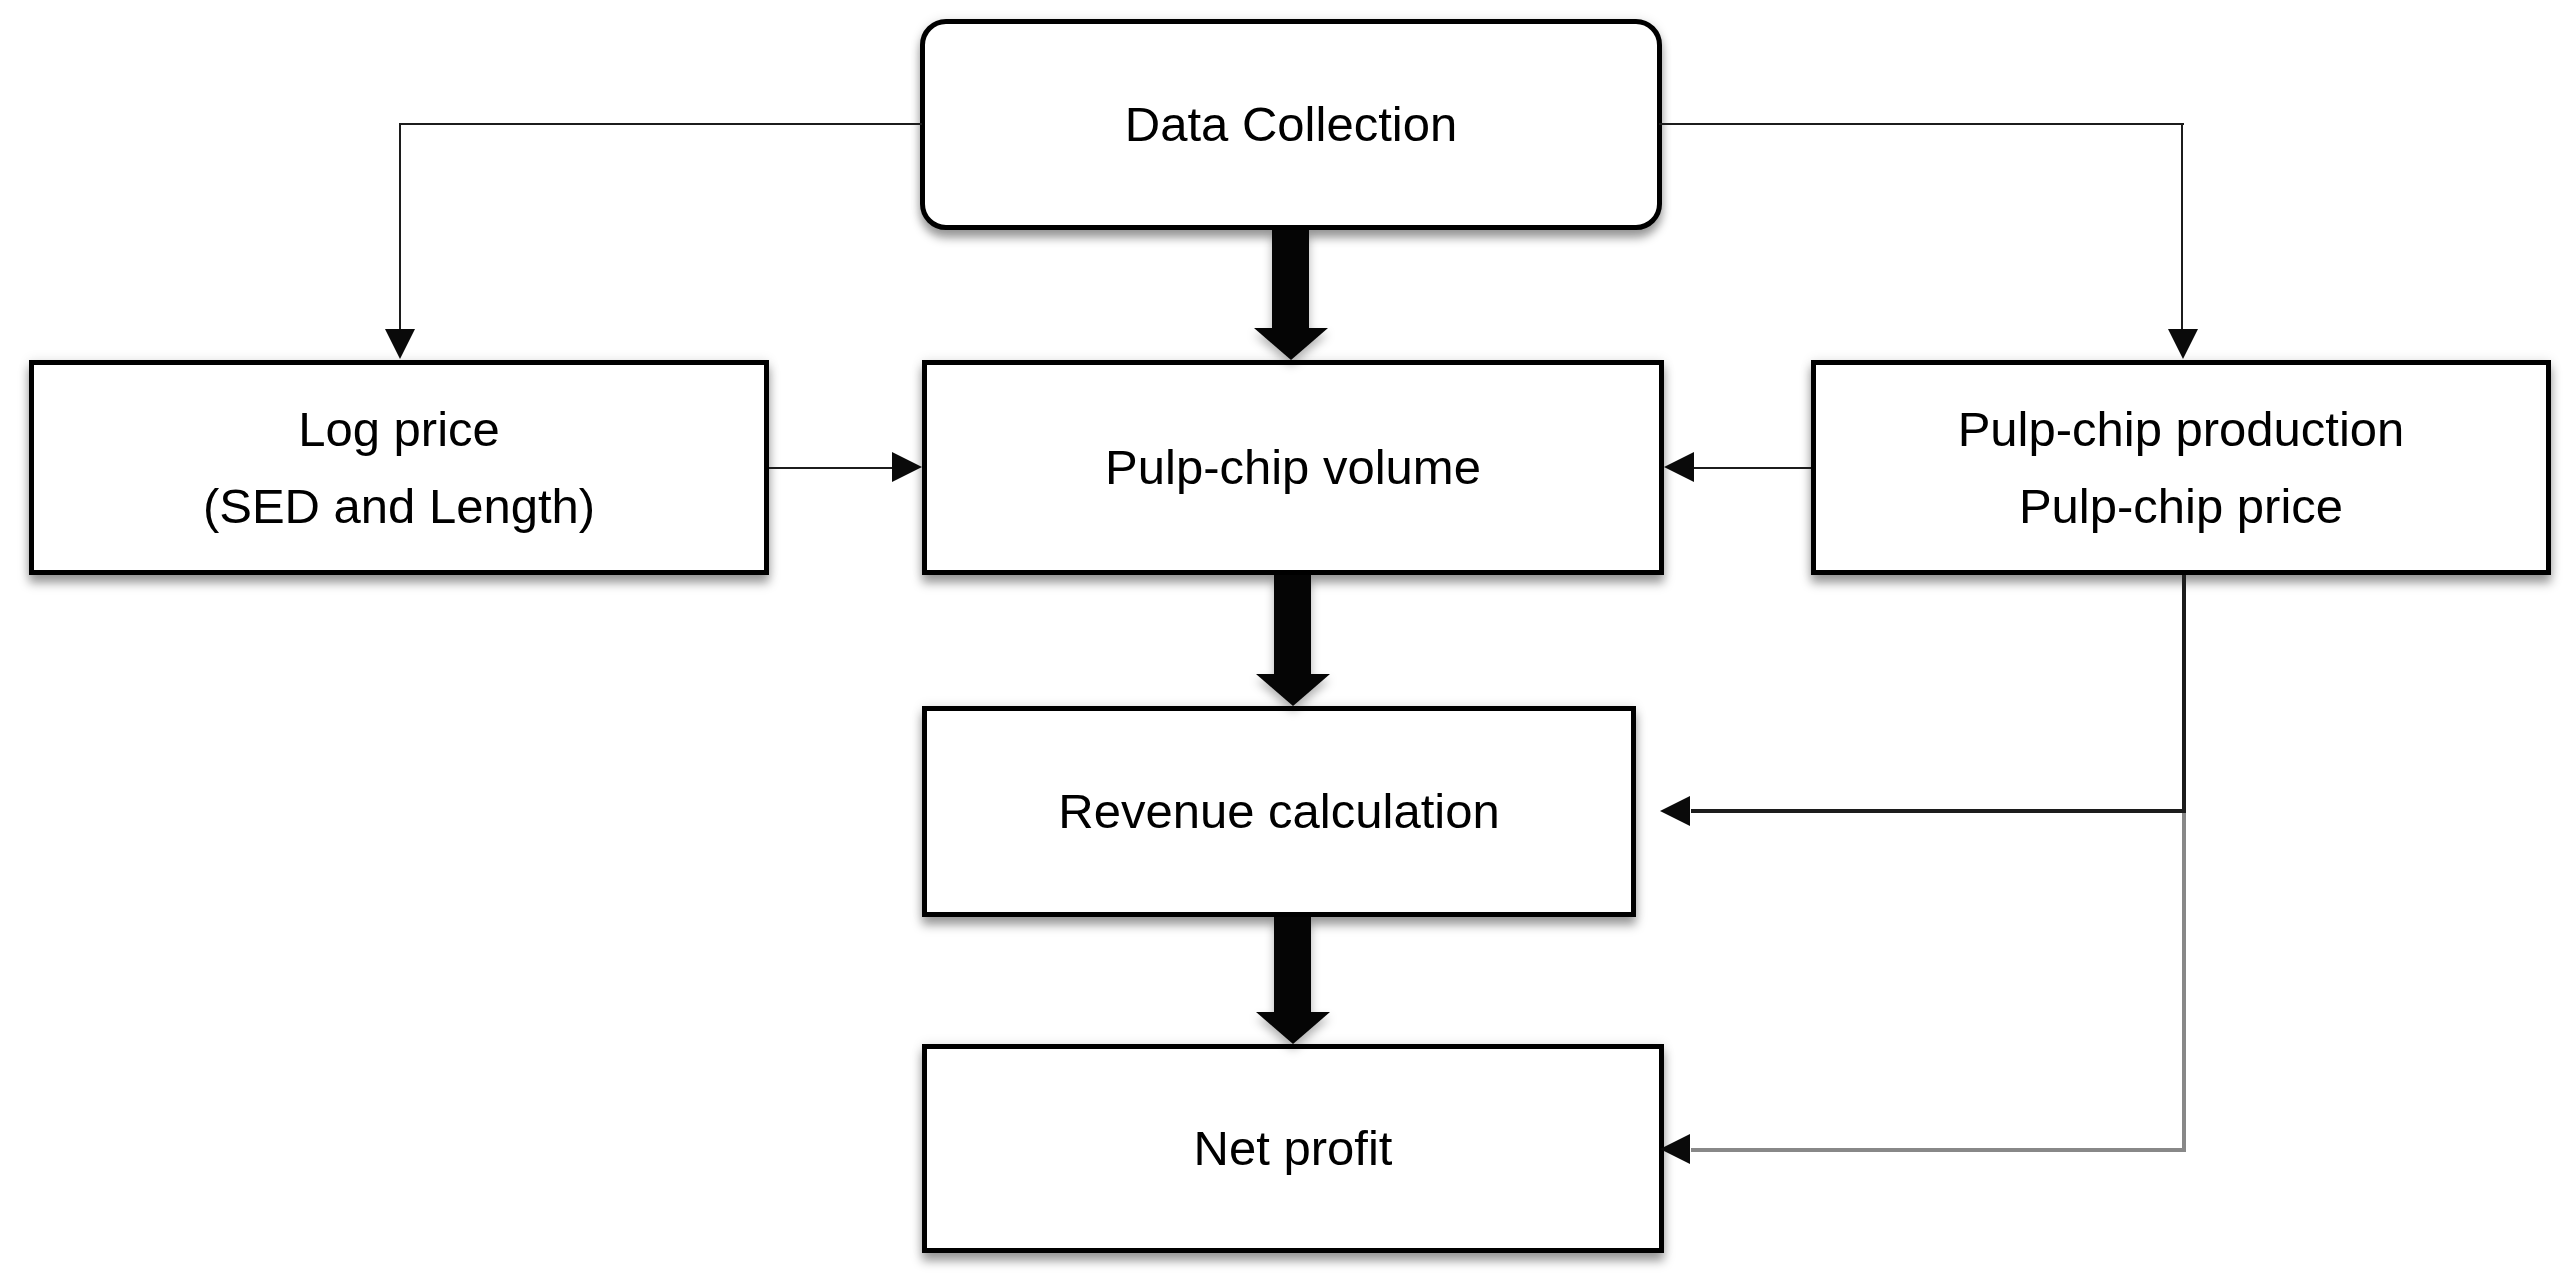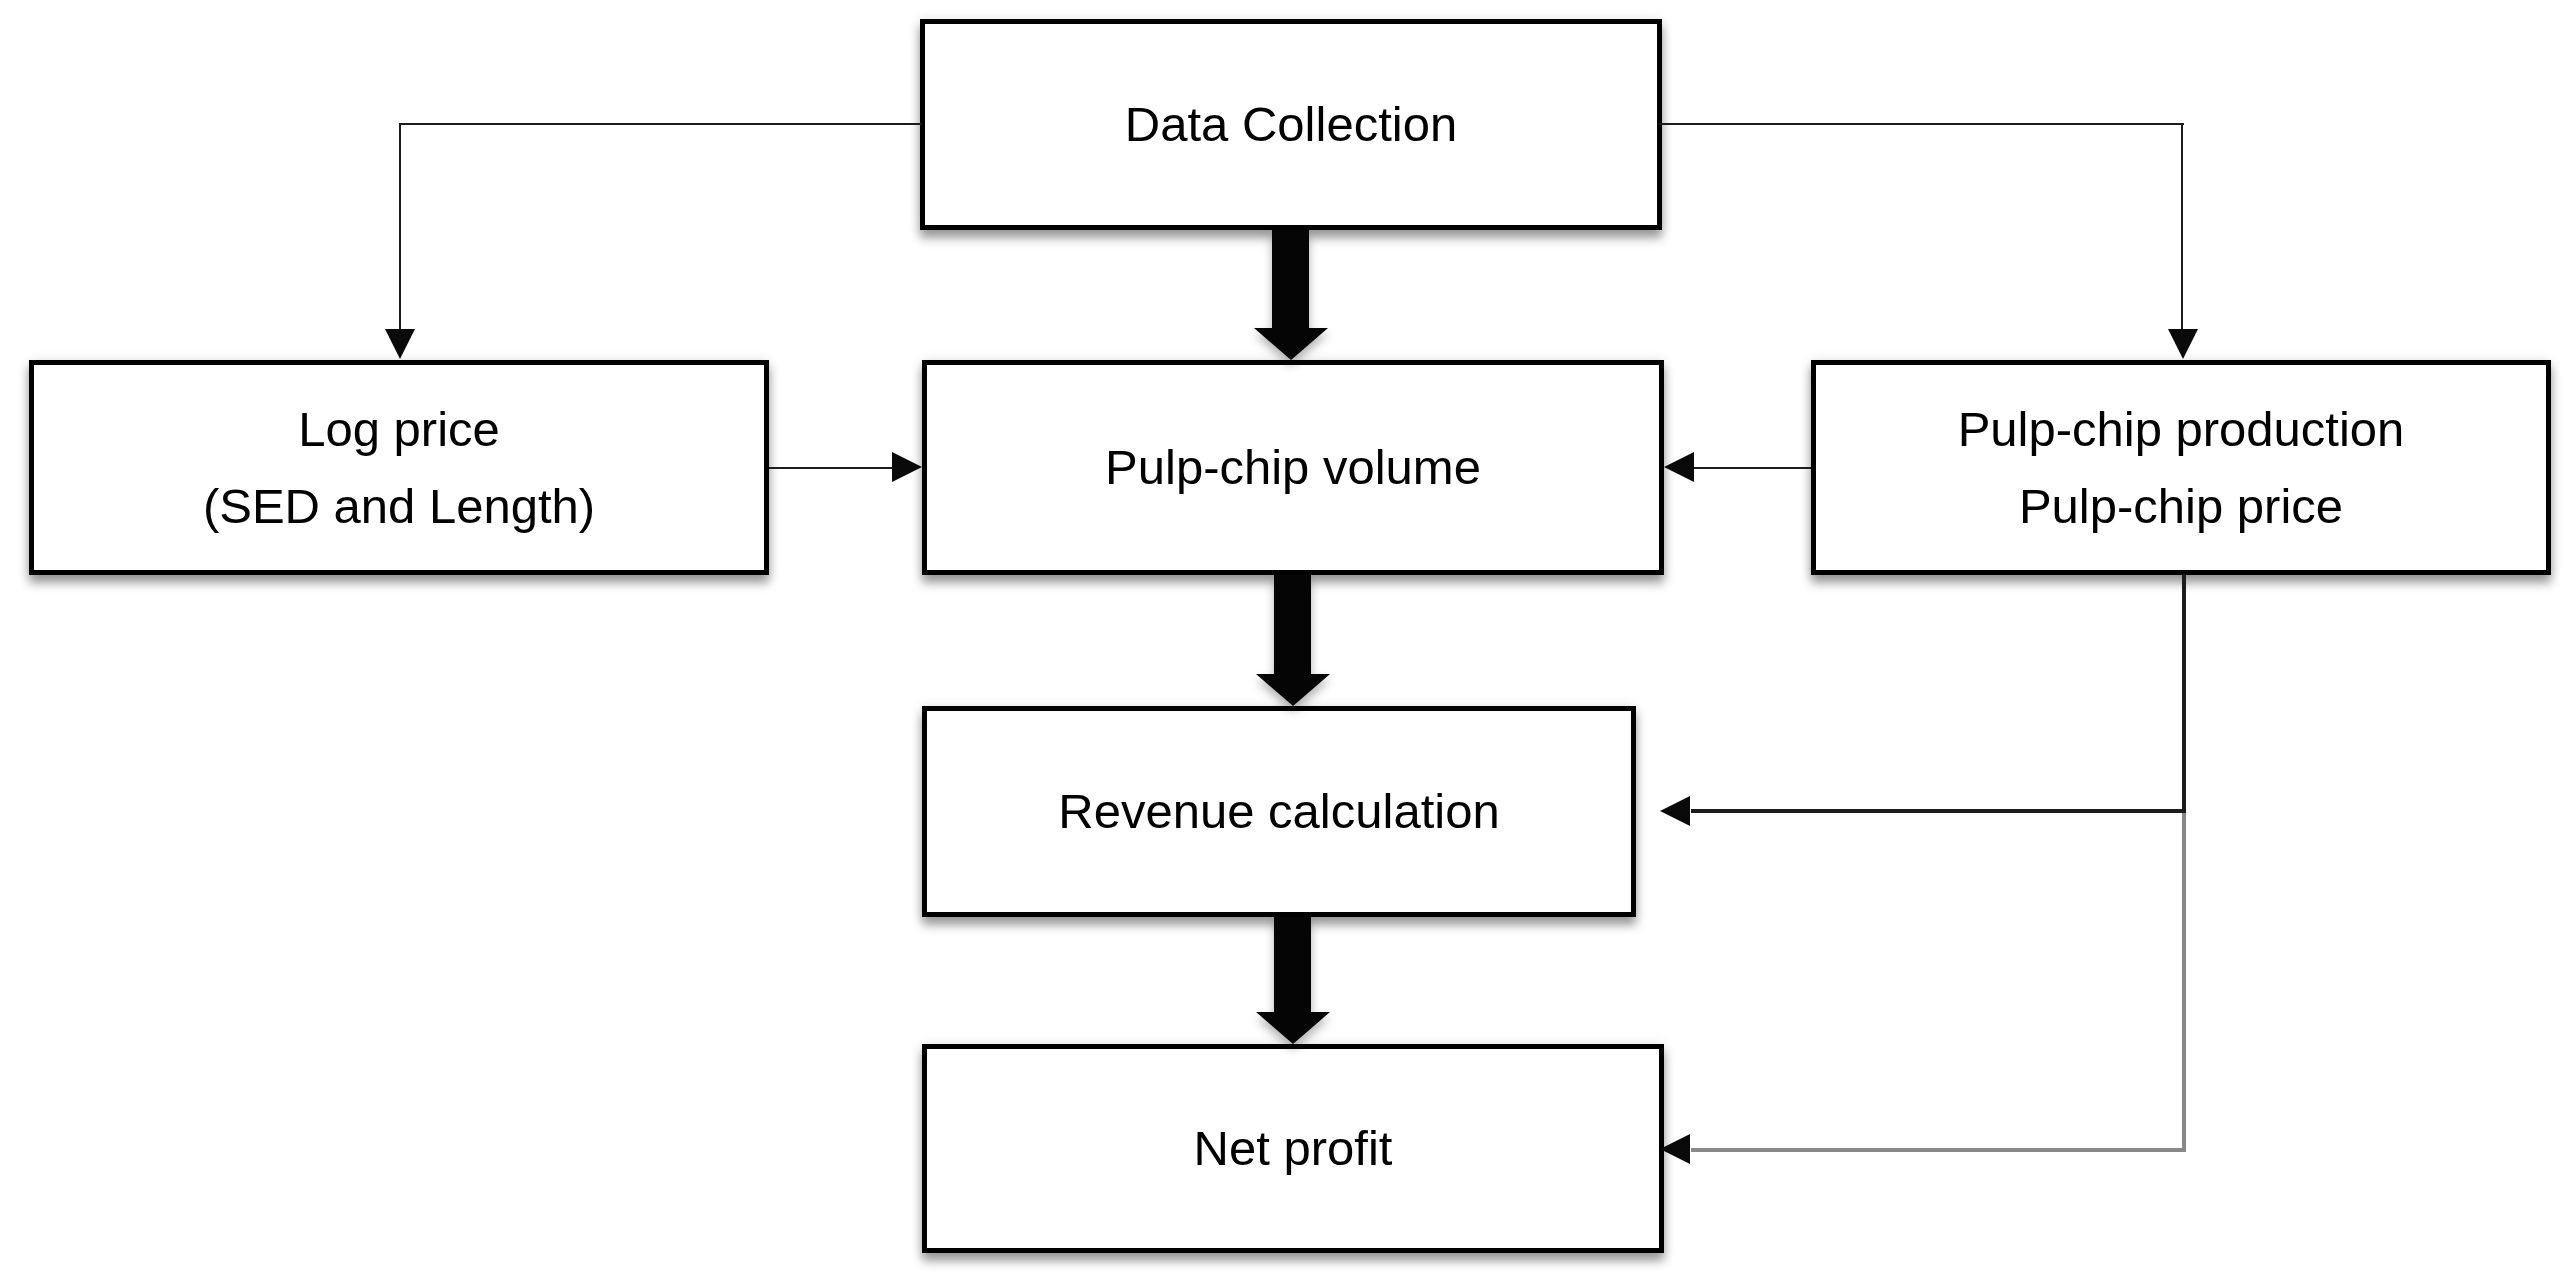--- a/index.html
+++ b/index.html
@@ -25,21 +25,21 @@
     color: #000000;
     display: flex;
     flex-direction: column;
     align-items: center;
     justify-content: center;
     text-align: center;
     font-size: 49px;
     line-height: 77px;
     box-shadow: 0 8px 9.6px rgba(0,0,0,0.38), 0 0 11px rgba(0,0,0,0.10);
   }
-  #box-dc   { left: 920px; top: 19px;   width: 742px; height: 211px; }
+  #box-dc   { left: 920px; top: 19px;   width: 742px; height: 211px; border-radius: 26px; }
   #box-log  { left: 29px;   top: 360px;  width: 740px; height: 215px; }
   #box-vol  { left: 922px; top: 360px;  width: 742px; height: 215px; gap: 25px; }
   #box-prod { left: 1811px; top: 360px;  width: 740px; height: 215px; }
   #box-rev  { left: 922px; top: 706px;  width: 714px; height: 211px; }
   #box-net  { left: 922px; top: 1044px; width: 742px; height: 209px; }
 
   
   .hline, .vline { position: absolute; background: #1c1c1c; }
   .gray { background: #888888; }
 

